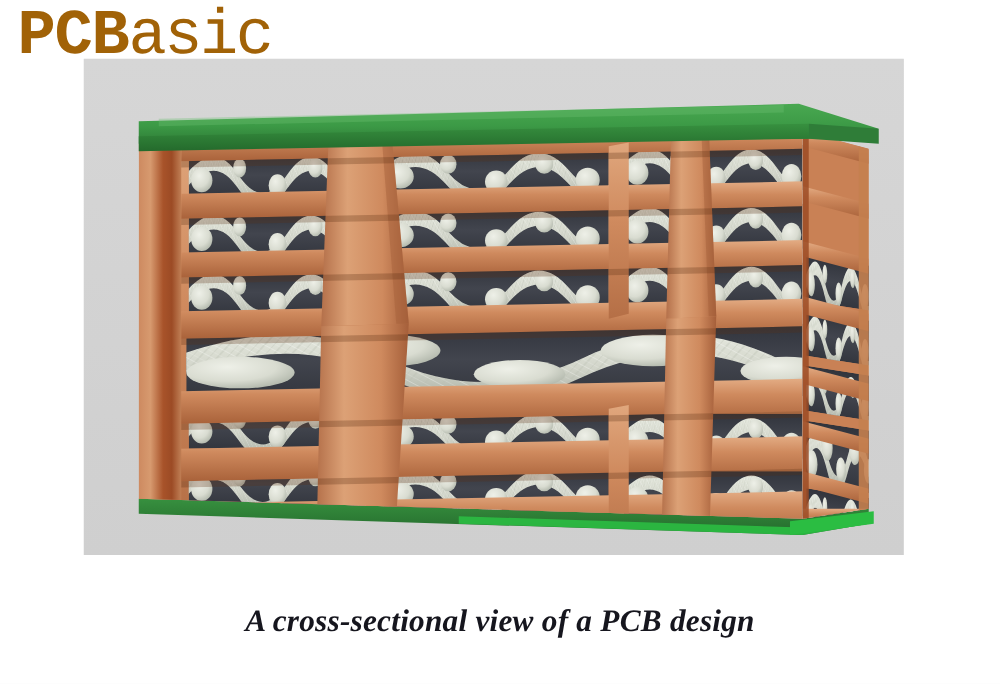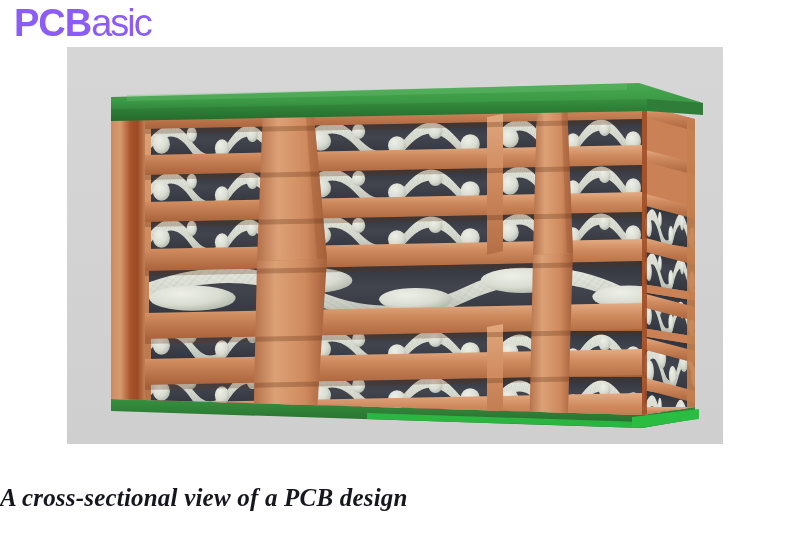--- a/index.html
+++ b/index.html
@@ -4,36 +4,36 @@
 <style>
   html,body{margin:0;padding:0;background:#ffffff;}
   body{
     width:800px;height:547px;position:relative;overflow:hidden;
     font-family:"Liberation Sans",sans-serif;
   }
 
   
   #logo{
     position:absolute;left:14px;top:4px;
-    font-family:Liberation Sans, sans-serif;
-    font-size:38px;font-weight:700;letter-spacing:-1px;
-    color:#8b5cf6;line-height:1;user-select:none;
+    font-family:Liberation Mono, monospace;
+    font-size:51px;font-weight:700;letter-spacing:-1px;
+    color:#a16207;line-height:1;user-select:none;
   }
   #logo .lc{font-weight:400;letter-spacing:-2px;}
 
   
   #figure{
     position:absolute;left:67px;top:47px;width:656px;height:397px;
     background:#d3d3d3;overflow:hidden;
   }
   #board{position:absolute;left:0;top:0;width:656px;height:397px;}
 
   
   #caption{
-    position:absolute;left:0;top:484px;width:800px;
+    position:absolute;left:0;top:484px;width:800px;text-align:center;
     font-family:"Liberation Serif","DejaVu Serif",serif;
     font-style:italic;font-weight:700;font-size:25px;color:#16161e;
     letter-spacing:.2px;
   }
 </style>
 </head>
 <body>
 
 <div id="logo">
   <span>PCB</span><span class="lc">asic</span>

